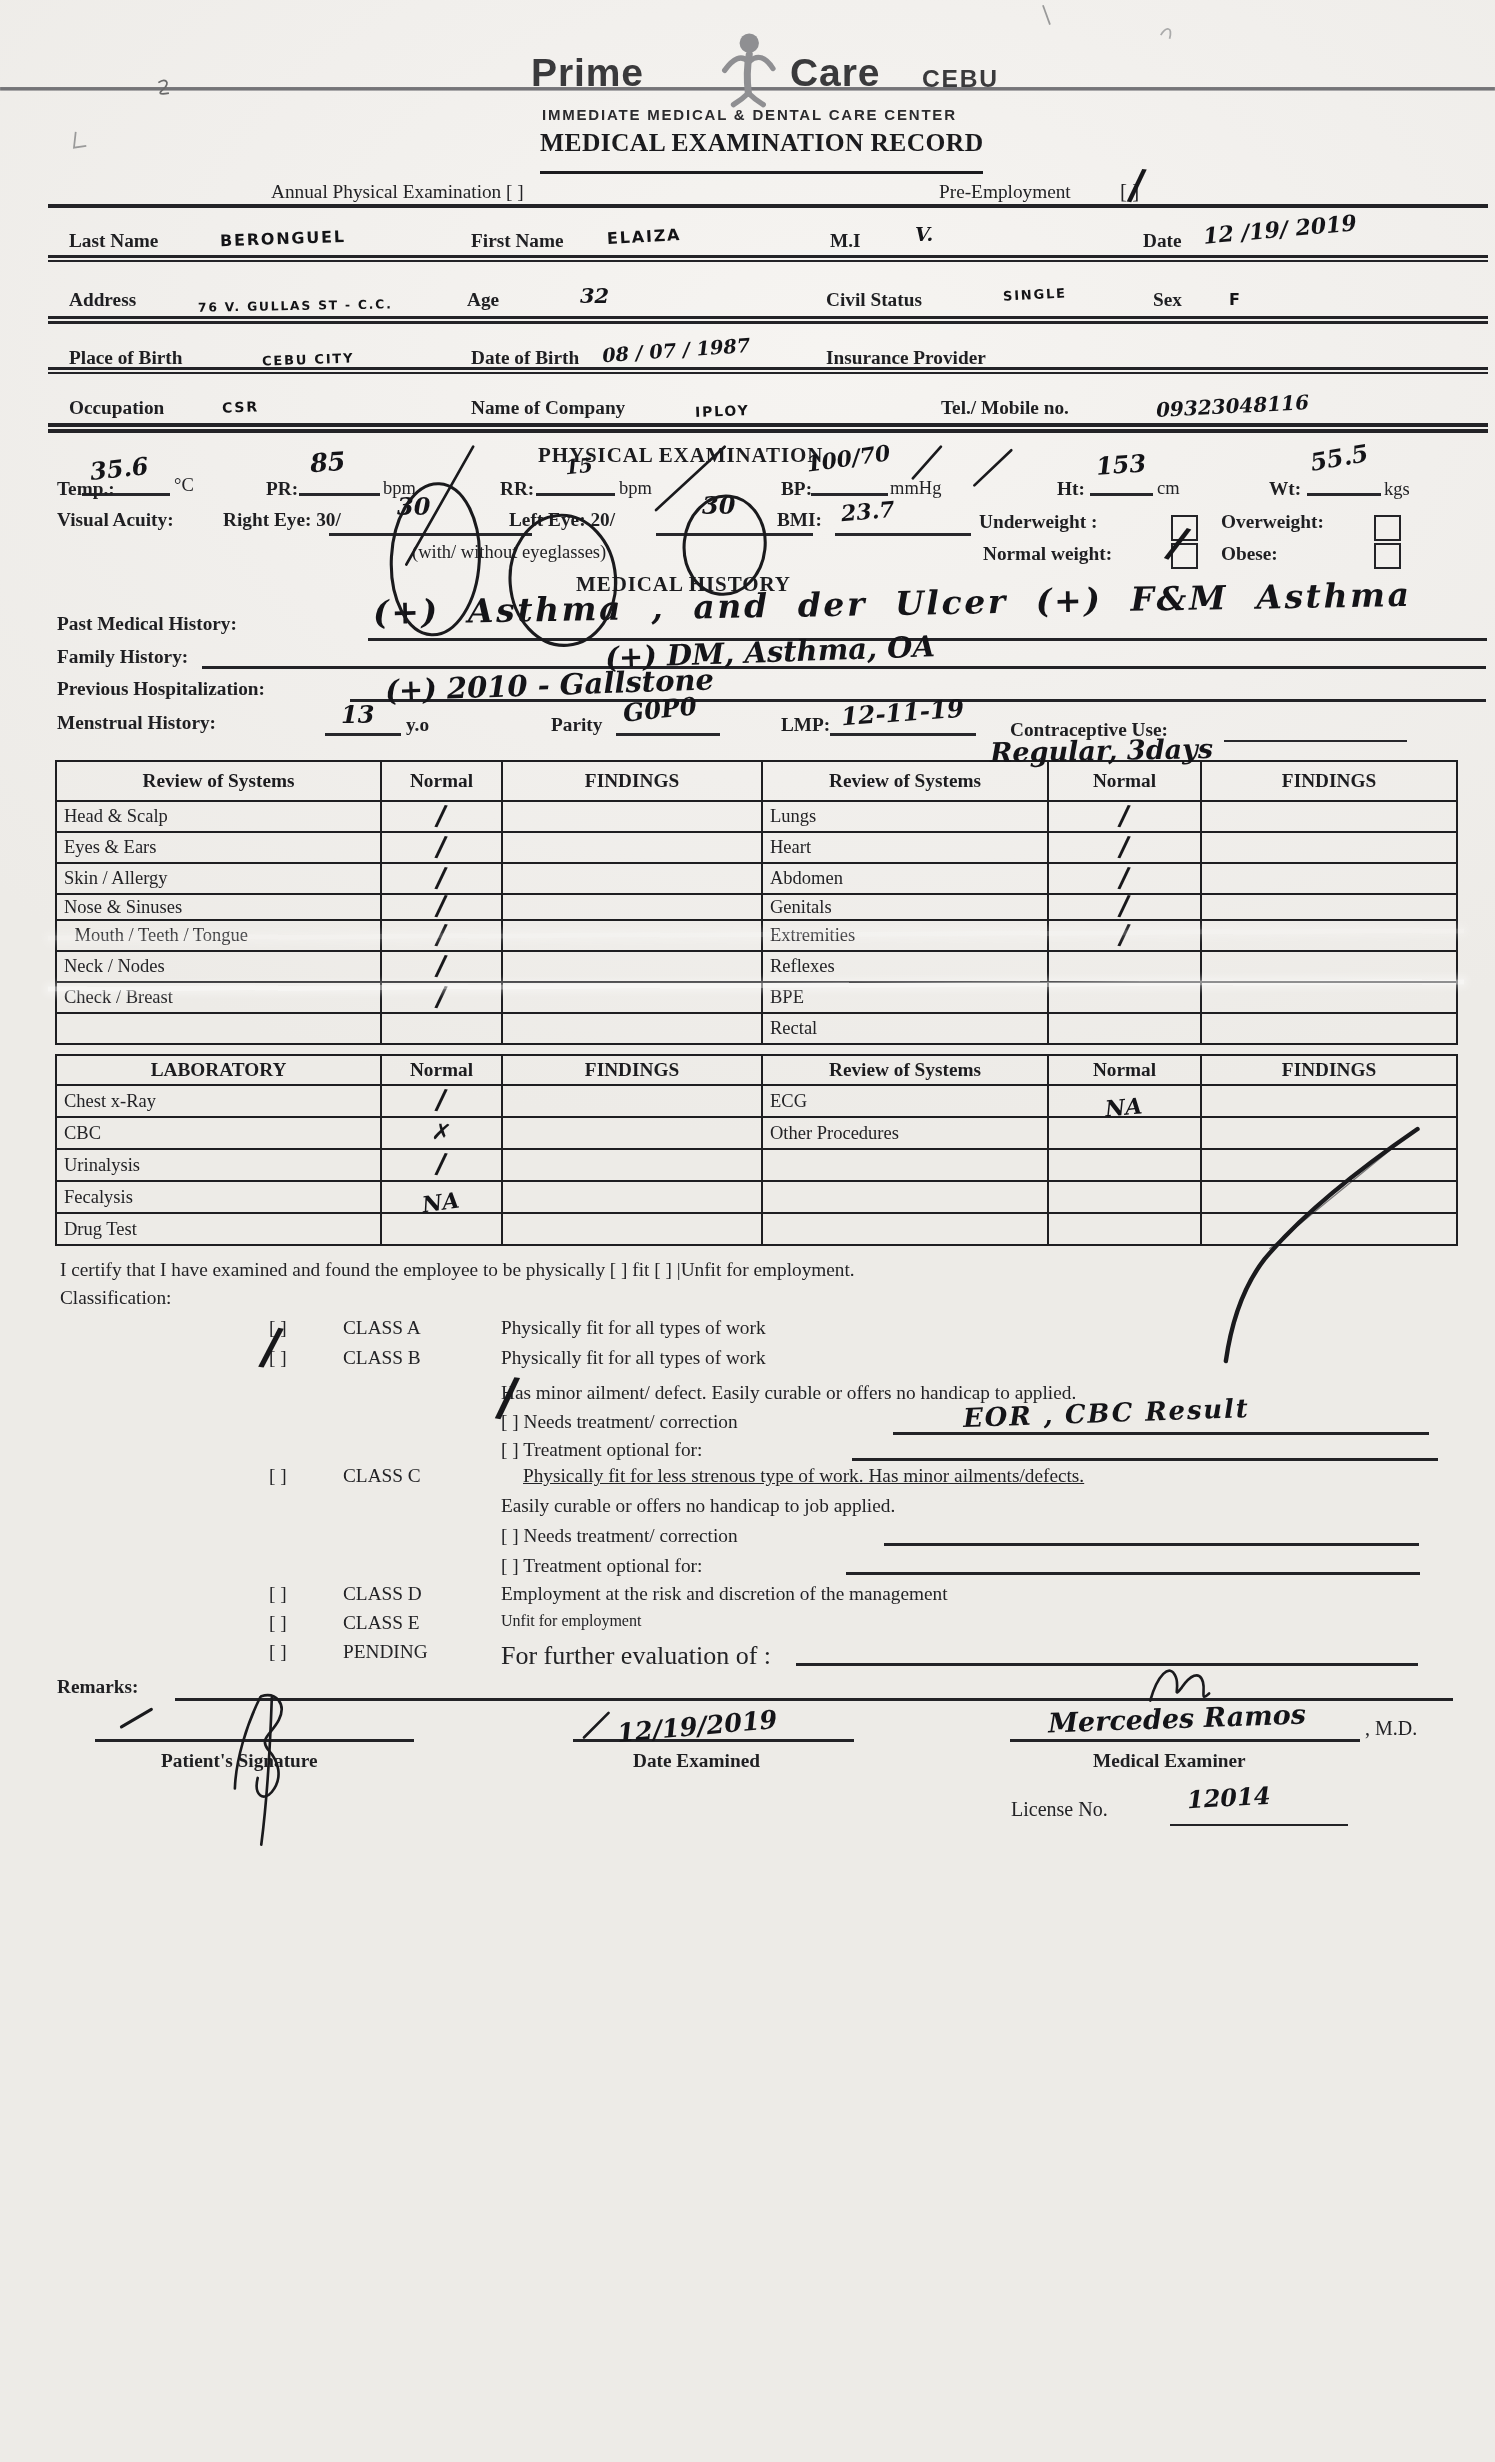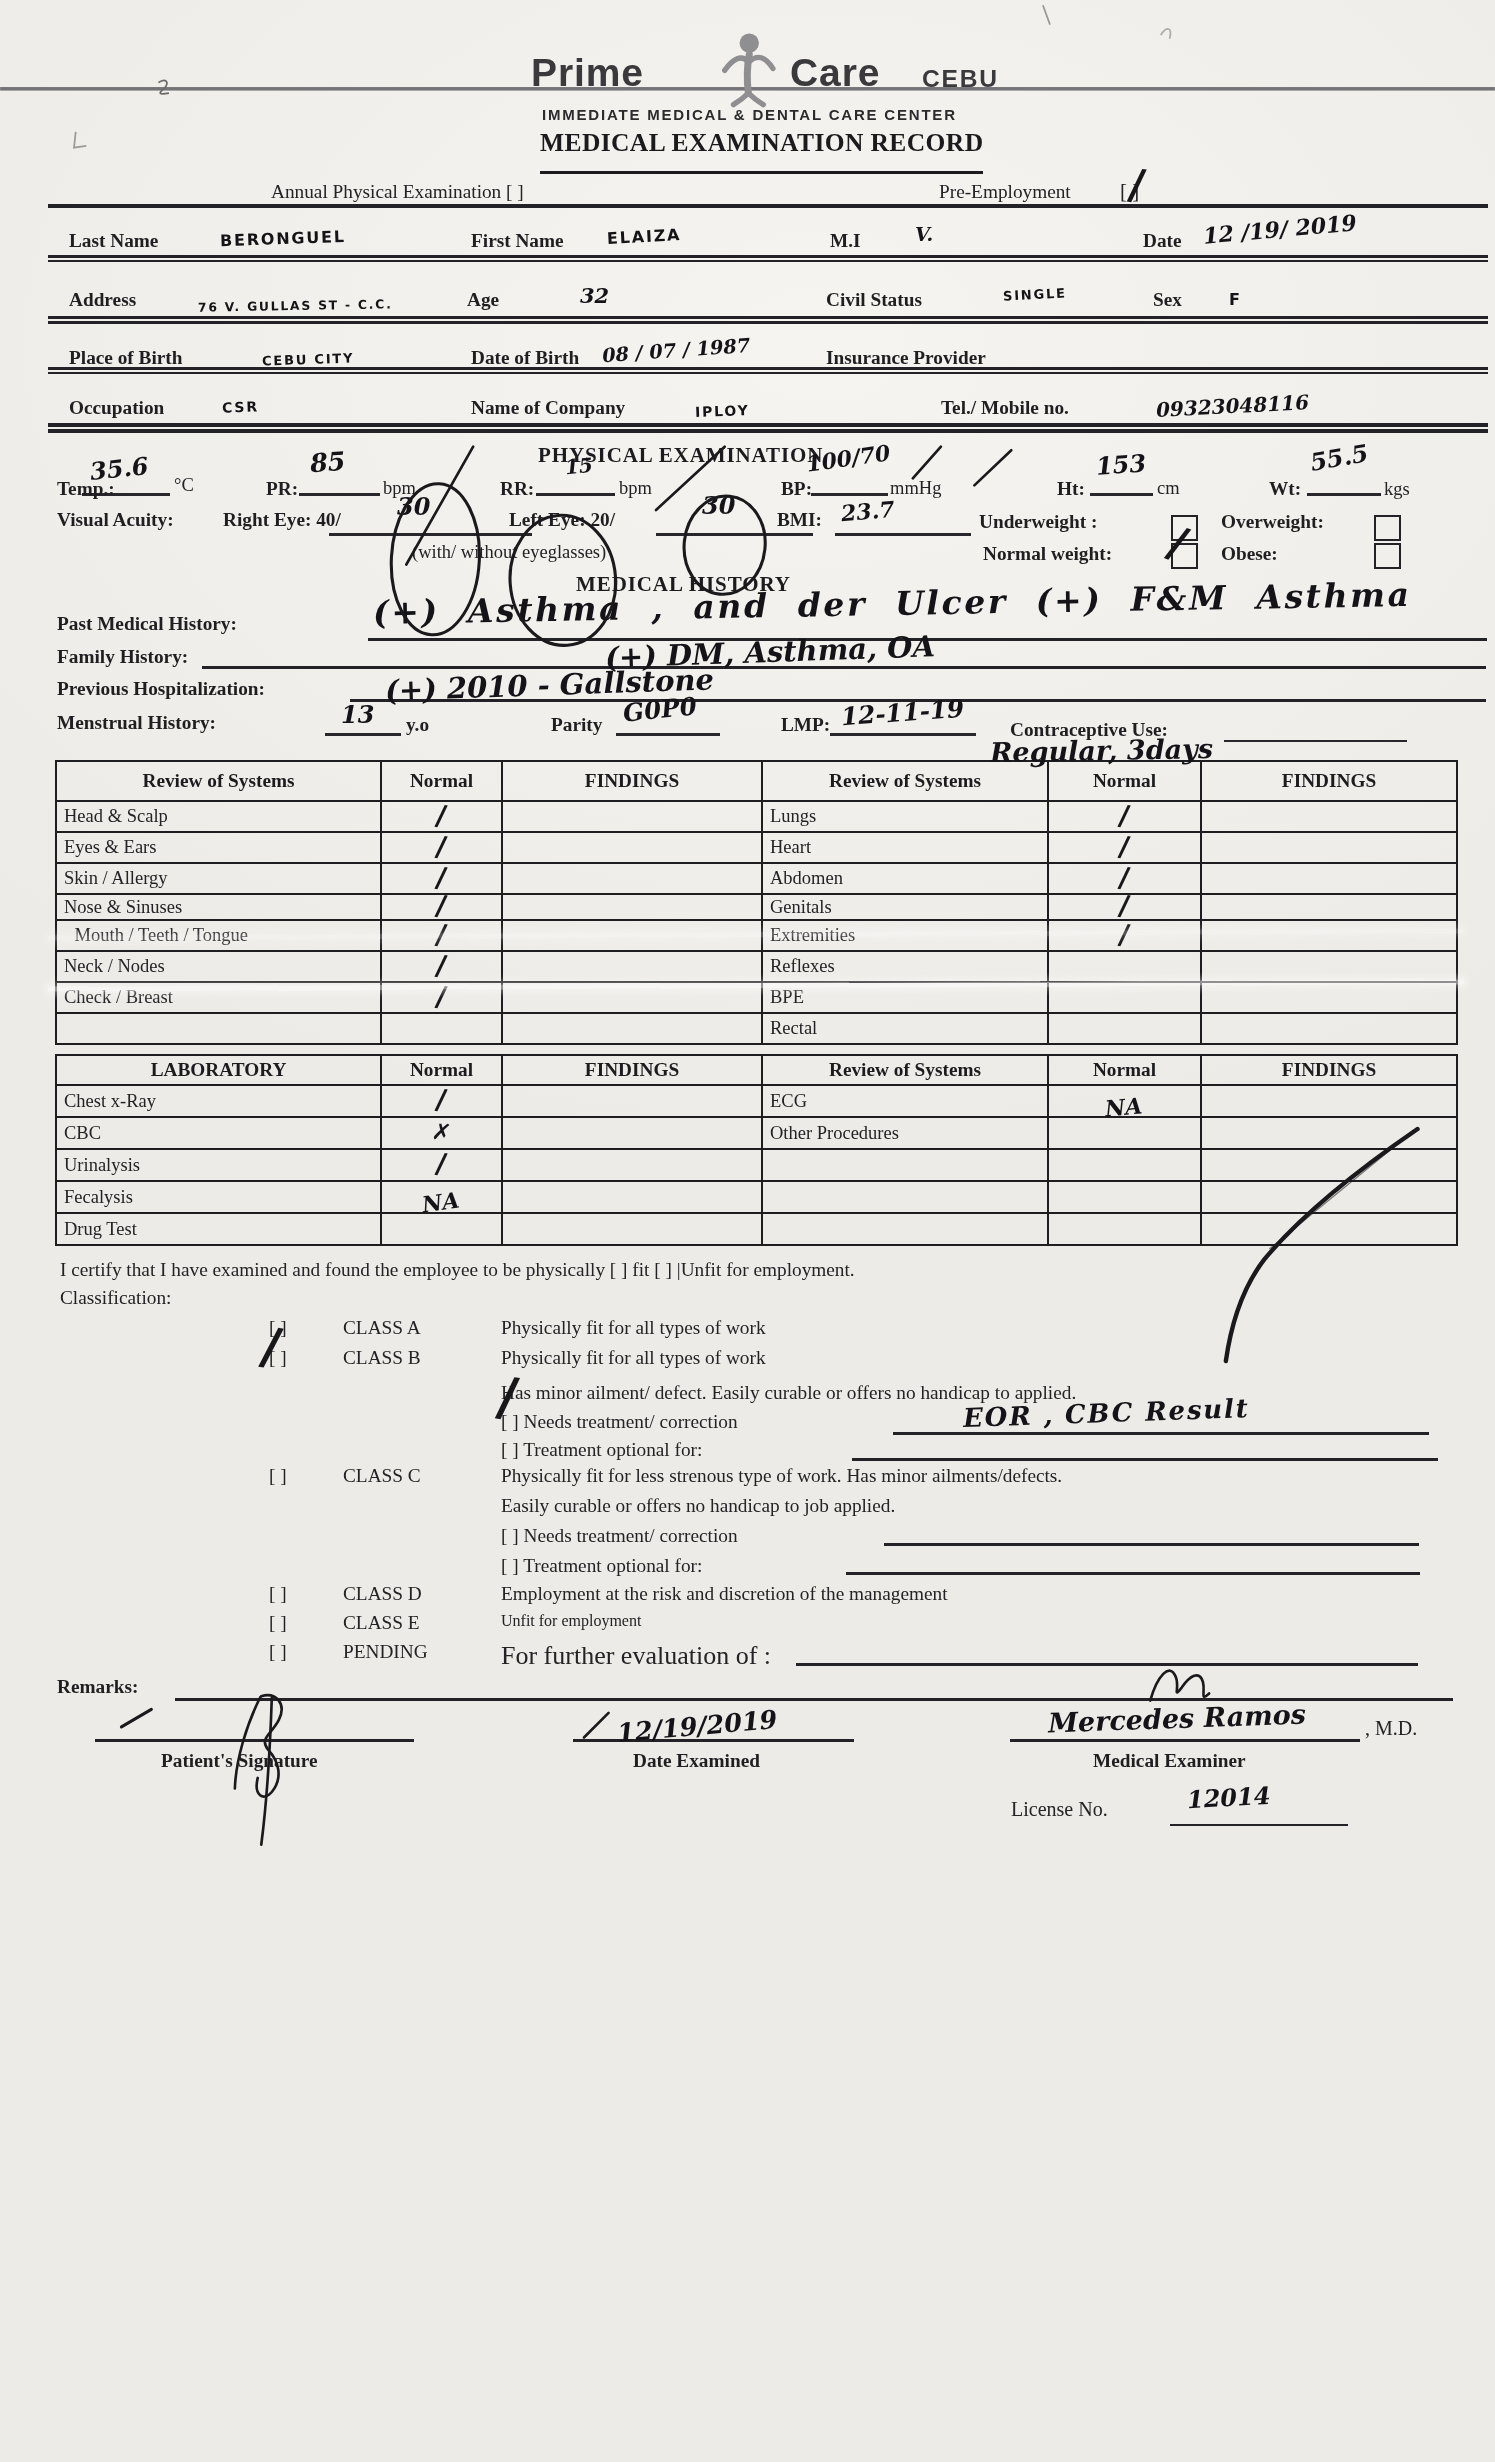--- a/index.html
+++ b/index.html
@@ -107,21 +107,21 @@
 <span class="abs cur z20" style="left:1096px;top:450px;font-size:24px;transform:rotate(-4deg);">153</span>
 <span class="abs txt z10" style="left:1157px;top:478px;">cm</span>
 <div class="uline" style="left:1090px;top:493px;width:63px;"></div>
 
 <span class="abs lbl z10" style="left:1269px;top:478px;">Wt:</span>
 <span class="abs cur z20" style="left:1310px;top:443px;font-size:24px;transform:rotate(-10deg);">55.5</span>
 <span class="abs txt z10" style="left:1384px;top:479px;">kgs</span>
 <div class="uline" style="left:1307px;top:493px;width:74px;"></div>
 
 <span class="abs lbl z10" style="left:57px;top:509px;">Visual Acuity:</span>
-<span class="abs lbl z10" style="left:223px;top:509px;">Right Eye: 40/</span>
+<span class="abs lbl z10" style="left:223px;top:509px;">Right Eye: 30/</span>
 <span class="abs cur z20" style="left:397px;top:492px;font-size:24px;">30</span>
 <div class="uline" style="left:329px;top:533px;width:203px;"></div>
 <span class="abs lbl z10" style="left:509px;top:509px;">Left Eye:    20/</span>
 <span class="abs cur z20" style="left:702px;top:491px;font-size:24px;">30</span>
 <div class="uline" style="left:656px;top:533px;width:157px;"></div>
 <span class="abs lbl z10" style="left:777px;top:509px;">BMI:</span>
 <span class="abs cur z20" style="left:841px;top:498px;font-size:22px;transform:rotate(-5deg);">23.7</span>
 <div class="uline" style="left:835px;top:533px;width:136px;"></div>
 <span class="abs lbl z10" style="left:979px;top:511px;">Underweight :</span>
 <div class="box z10" style="left:1171px;top:515px;"></div>
@@ -324,21 +324,21 @@
 <span class="abs txt z10" style="left:501px;top:1382px;font-size:19.3px;">Has minor ailment/ defect. Easily curable or offers no handicap to applied.</span>
 <span class="abs txt z10" style="left:501px;top:1411px;font-size:19.3px;">[ ] Needs treatment/ correction</span>
 <span class="abs pen z20" style="left:498px;top:1370px;font-size:53px;transform:rotate(8deg);">/</span>
 <span class="abs cur z20" style="left:963px;top:1398px;font-size:26px;letter-spacing:1.8px;transform:rotate(-2deg);">EOR ,   CBC Result</span>
 <div class="hline" style="left:893px;top:1432px;width:536px;"></div>
 <span class="abs txt z10" style="left:501px;top:1439px;font-size:19.3px;">[ ] Treatment optional for:</span>
 <div class="hline" style="left:852px;top:1458px;width:586px;"></div>
 
 <span class="abs txt z10" style="left:269px;top:1465px;font-size:19.3px;">[ ]</span>
 <span class="abs txt z10" style="left:343px;top:1465px;font-size:19.3px;">CLASS C</span>
-<span class="abs txt z10" style="left:501px;top:1465px;font-size:19.3px;">Physically fit for less strenous type of work. Has minor ailments/defects.</span>
+<span class="abs txt z10" style="left:523px;top:1465px;font-size:19.3px;text-decoration:underline;">Physically fit for less strenous type of work. Has minor ailments/defects.</span>
 <span class="abs txt z10" style="left:501px;top:1495px;font-size:19.3px;">Easily curable or offers no handicap to job applied.</span>
 <span class="abs txt z10" style="left:501px;top:1525px;font-size:19.3px;">[ ] Needs treatment/ correction</span>
 <div class="hline" style="left:884px;top:1543px;width:535px;"></div>
 <span class="abs txt z10" style="left:501px;top:1555px;font-size:19.3px;">[ ] Treatment optional for:</span>
 <div class="hline" style="left:846px;top:1572px;width:574px;"></div>
 
 <span class="abs txt z10" style="left:269px;top:1583px;font-size:19.3px;">[ ]</span>
 <span class="abs txt z10" style="left:343px;top:1583px;font-size:19.3px;">CLASS D</span>
 <span class="abs txt z10" style="left:501px;top:1583px;font-size:19.3px;">Employment at the risk and discretion of the management</span>
 <span class="abs txt z10" style="left:269px;top:1612px;font-size:19.3px;">[ ]</span>

